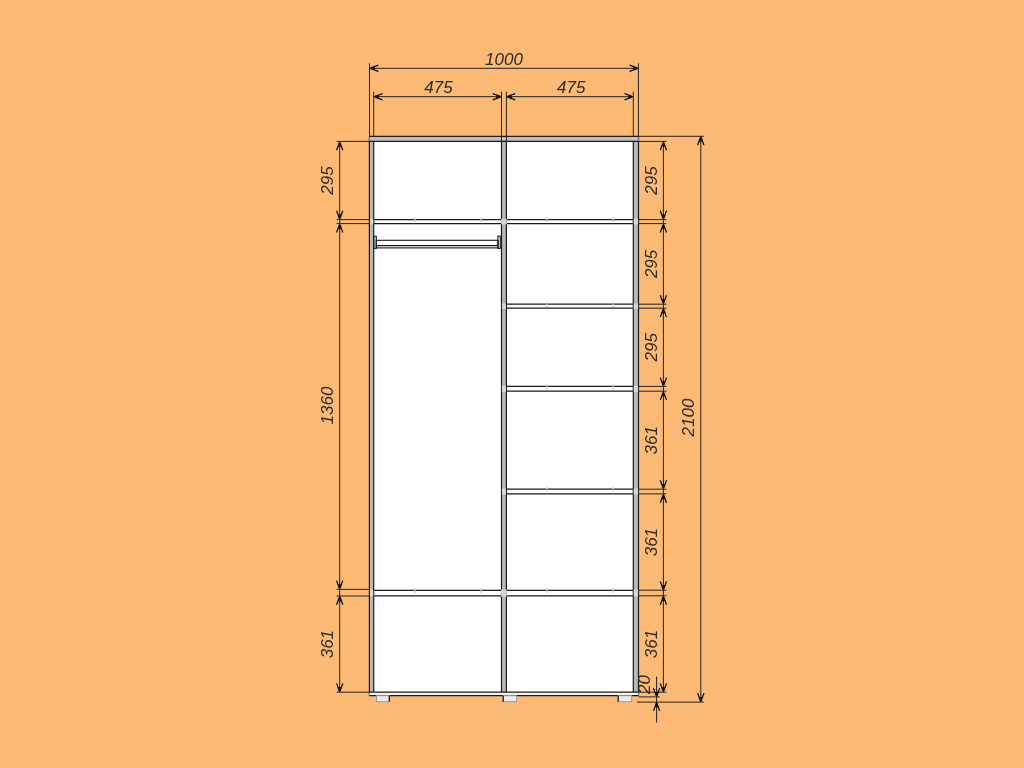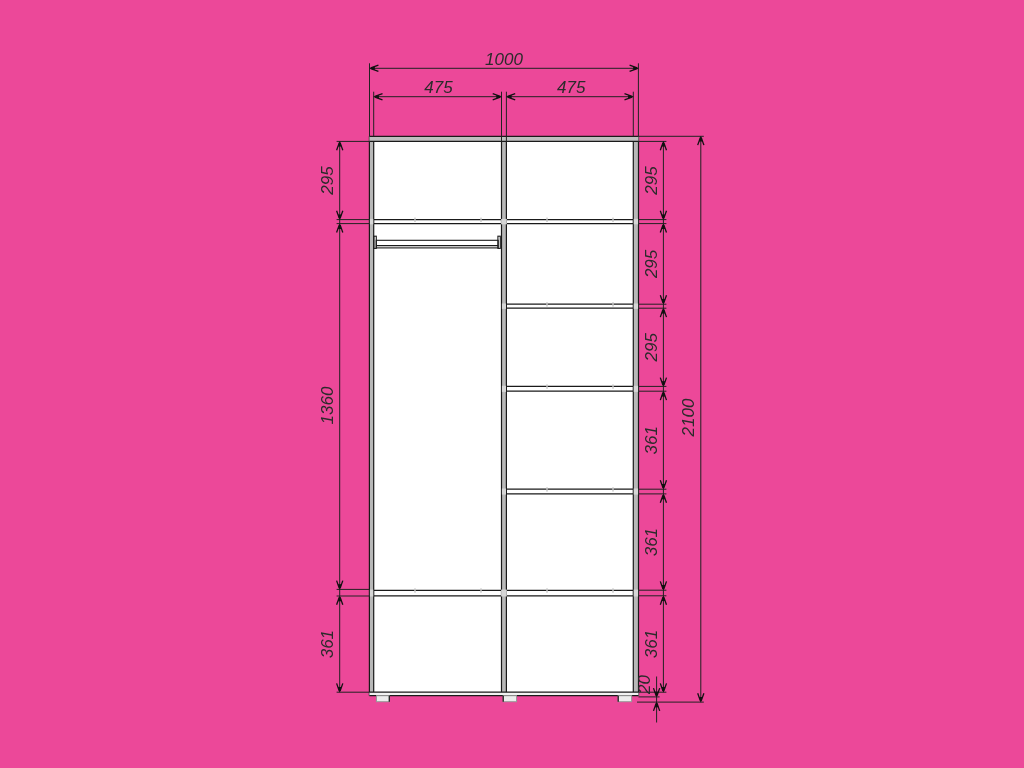--- a/index.html
+++ b/index.html
@@ -1,16 +1,16 @@
 <!DOCTYPE html>
 <html><head>
 <meta charset="utf-8">
 <style>
   html,body{margin:0;padding:0;background:#ffffff;}
-  .page{width:1024px;height:768px;position:relative;background:#ec4899;overflow:hidden;}
+  .page{width:1024px;height:768px;position:relative;background:#fdba74;overflow:hidden;}
   text{font-family:"Liberation Sans",sans-serif;font-style:italic;fill:#2b2b2b;}
 </style>
 </head>
 <body>
 <div class="page">
 <svg style="filter:blur(0.34px)" width="1024" height="768" viewBox="0 0 1024 768" xmlns="http://www.w3.org/2000/svg">
 <defs>
   <g id="arr">
     <path d="M0.3,0 L-5.2,1.8 L-5.2,-1.8 Z" fill="#111" stroke="none"></path>
     <line x1="-1.2" y1="-0.4" x2="-8.8" y2="-3.1" stroke="#111" stroke-width="1.3"></line>

